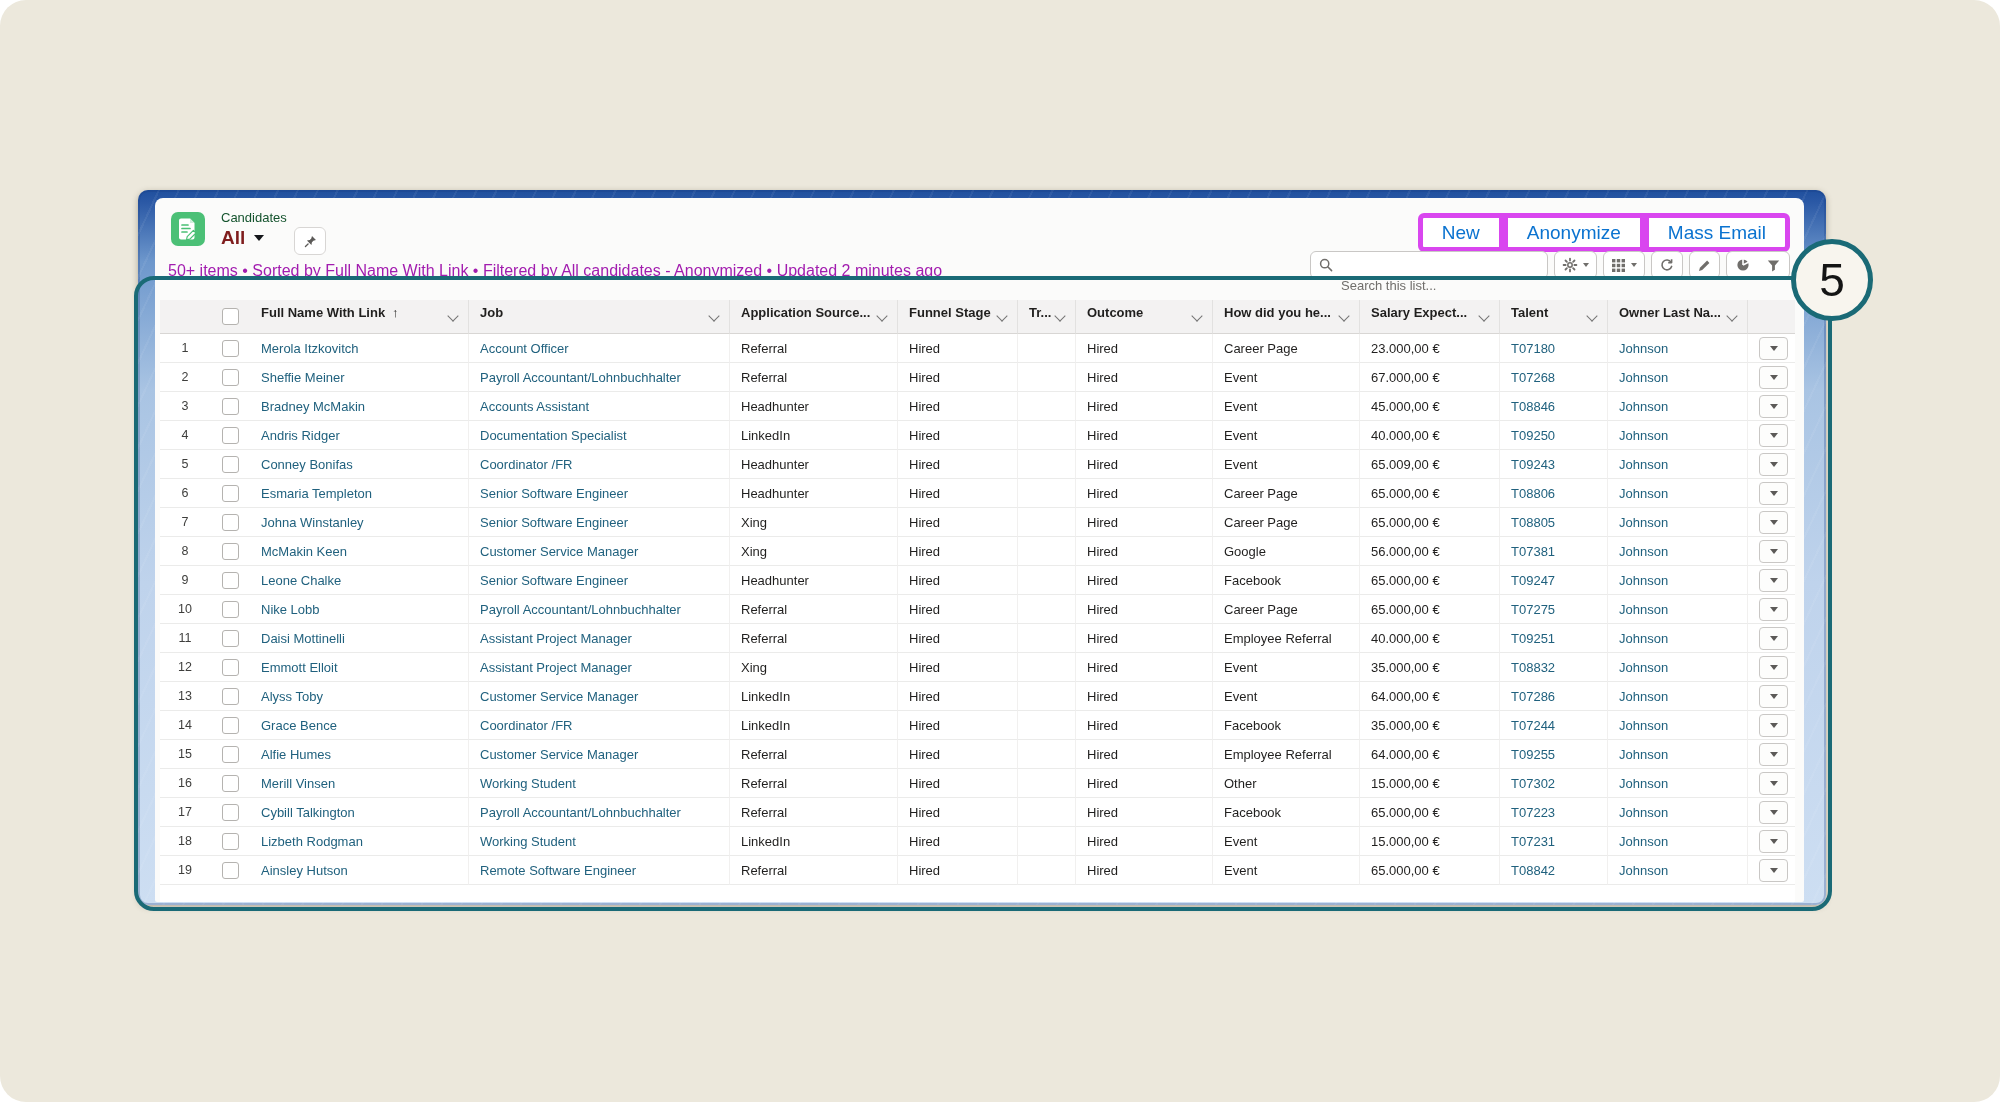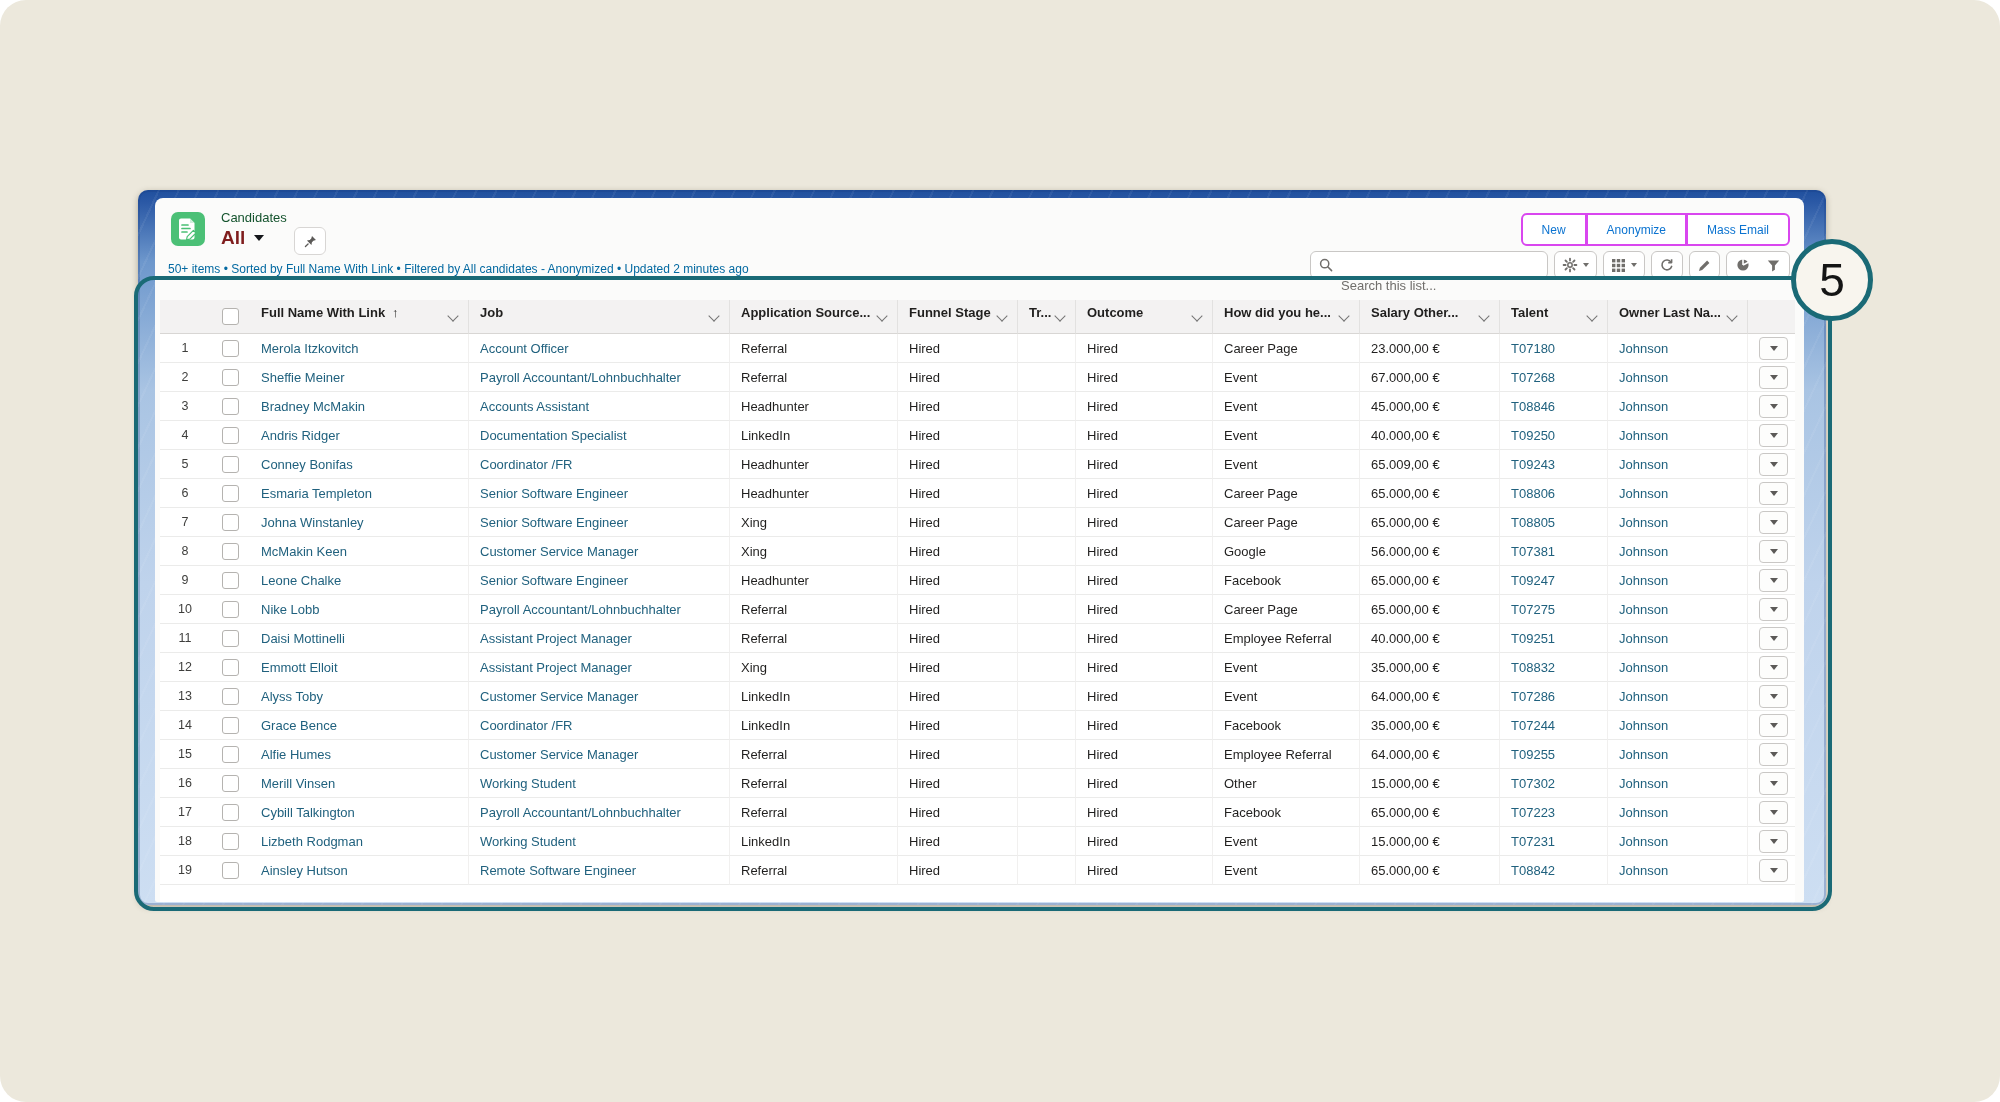--- a/index.html
+++ b/index.html
@@ -17,35 +17,35 @@
   
   .entity-icon{position:absolute;left:16px;top:14px;width:34px;height:34px;}
   .title-block{position:absolute;left:66px;top:12px;}
   .entity-label{font-size:13px;color:#14532d;line-height:15px;}
   .view-row{display:flex;align-items:center;margin-top:2px;}
   .view-name{font-size:19px;font-weight:700;color:#7f1d1d;line-height:22px;}
   .caret-down{width:0;height:0;border-left:5px solid transparent;border-right:5px solid transparent;border-top:6px solid #14161a;margin-left:9px;}
   .pin-btn{position:absolute;left:139px;top:29px;width:30px;height:26px;border:1px solid #d8d6d4;border-radius:6px;background:#fff;
            display:flex;align-items:center;justify-content:center;}
   .btn-group{position:absolute;top:15px;right:14px;display:flex;}
-  .btn{height:29px;padding:0 19px;border:2px solid #d946ef;background:#fff;color:#0b73d0;font-size:12px;font-weight:500;
+  .btn{height:29px;padding:0 19px;border:5px solid #d946ef;background:#fff;color:#0b73d0;font-size:19px;font-weight:500;
        display:flex;align-items:center;margin-left:-1px;}
   .btn:first-child{border-radius:6px 0 0 6px;margin-left:0;}
   .btn:last-child{border-radius:0 6px 6px 0;}
   .toolbar{position:absolute;top:53px;right:14px;display:flex;gap:6px;align-items:center;}
   .search{width:238px;height:28px;border:1px solid #c9c7c5;border-radius:6px;background:#fff;display:flex;align-items:center;
           padding:0 8px;gap:6px;box-sizing:border-box;}
   .search input{border:0;outline:0;flex:1;font-size:13px;font-family:inherit;color:#3e3e3c;background:transparent;margin-top:40px;}
   .search input::placeholder{color:#706e6b;}
   .tbtn{height:28px;min-width:30px;border:1px solid #c9c7c5;border-radius:6px;background:#fff;display:flex;align-items:center;
         justify-content:center;color:#706e6b;padding:0 7px;gap:5px;box-sizing:border-box;}
   .tbtn .caret-sm{width:0;height:0;border-left:3.5px solid transparent;border-right:3.5px solid transparent;border-top:4.5px solid #706e6b;}
   .tgroup{display:flex;border:1px solid #c9c7c5;border-radius:6px;background:#fff;height:28px;box-sizing:border-box;}
   .tgroup .seg{width:31px;display:flex;align-items:center;justify-content:center;color:#706e6b;}
-  .status-line{position:absolute;left:13px;top:64px;font-size:12px;color:#0369a1;}
+  .status-line{position:absolute;left:13px;top:64px;font-size:16px;color:#a21caf;}
 
   
   .grid{position:absolute;left:5px;top:102px;right:9px;bottom:0;background:#fff;overflow:hidden;}
   table{border-collapse:separate;border-spacing:0;table-layout:fixed;width:1635px;}
   th{height:34px;background:#f3f2f2;border-bottom:1px solid #d8d6d4;border-right:1px solid #e2e1e0;position:relative;
      font-size:13px;font-weight:700;color:#201f1e;text-align:left;padding:0 26px 8px 11px;white-space:nowrap;overflow:hidden;box-sizing:border-box;}
   th.nb{border-right:none;padding:0;}
   .chev{position:absolute;right:11px;top:12px;width:7px;height:7px;border-right:1.6px solid #747474;border-bottom:1.6px solid #747474;transform:rotate(45deg);}
   .sort-arrow{margin-left:7px;font-weight:700;color:#201f1e;}
   td{height:29px;border-bottom:1px solid #ebebea;border-right:1px solid #f1f0ef;font-size:13px;color:#201f1e;background:#fff;
@@ -183,21 +183,21 @@
                 <th class="nb">
                   <div class="checkbox"></div>
                 </th>
                 <th><span>Full Name With Link</span><span class="sort-arrow">↑</span><span class="chev"></span></th>
                 <th><span>Job</span><span class="chev"></span></th>
                 <th><span>Application Source...</span><span class="chev"></span></th>
                 <th><span>Funnel Stage</span><span class="chev"></span></th>
                 <th><span>Tr...</span><span class="chev"></span></th>
                 <th><span>Outcome</span><span class="chev"></span></th>
                 <th><span>How did you he...</span><span class="chev"></span></th>
-                <th><span>Salary Other...</span><span class="chev"></span></th>
+                <th><span>Salary Expect...</span><span class="chev"></span></th>
                 <th><span>Talent</span><span class="chev"></span></th>
                 <th><span>Owner Last Na...</span><span class="chev"></span></th>
                 <th class="nb"></th>
               </tr>
             </thead>
           <tbody>
               <tr>
                 <td class="num nb">1</td>
                 <td class="nb">
                   <div class="checkbox"></div>

